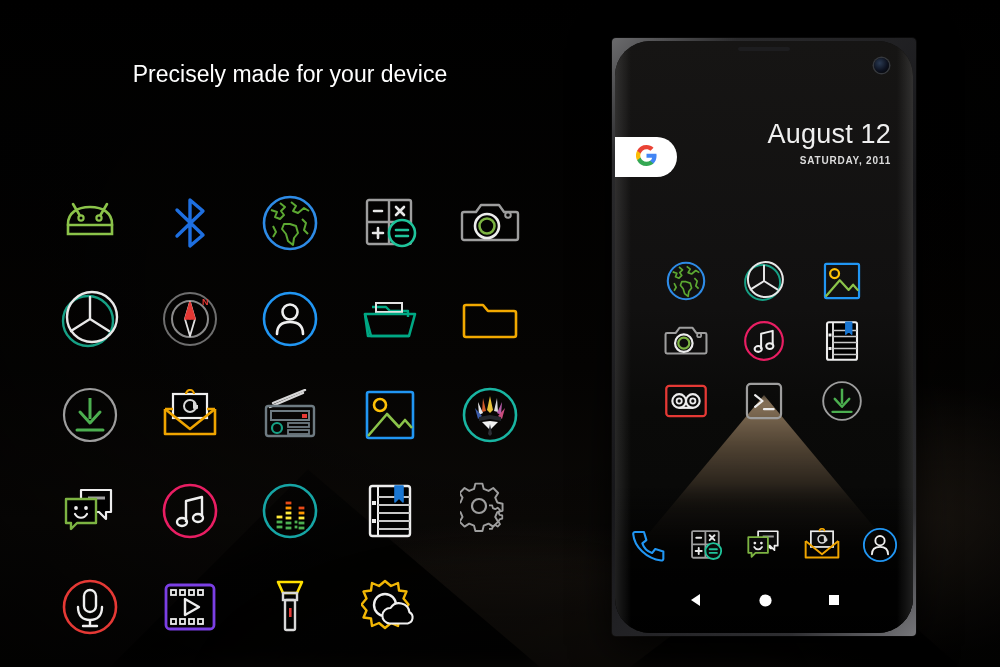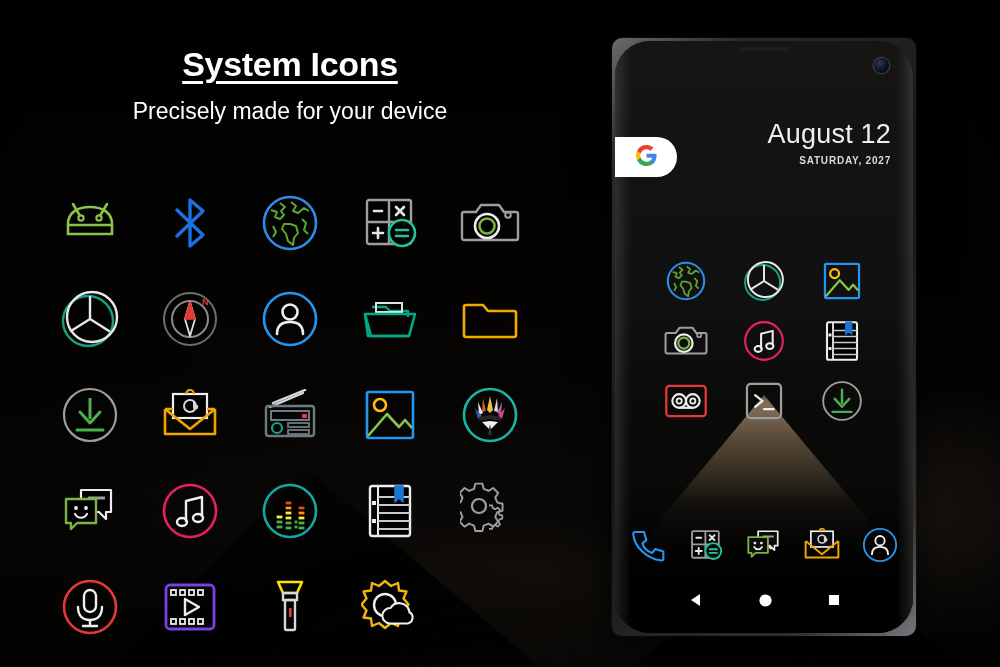--- a/index.html
+++ b/index.html
@@ -56,21 +56,21 @@
     position:absolute; left:40px; top:175px; width:500px;
     display:grid; grid-template-columns:repeat(5,100px); grid-auto-rows:96px;
     justify-content:start; align-items:center;
   }
   .cell{ width:100px; height:96px; display:flex; align-items:center; justify-content:center; }
   .cell svg{ display:block; }
 
   
   #phone{
     position:absolute; left:612px; top:38px; width:304px; height:598px;
-    border-radius:10px;
+    border-radius:4px;
     background:linear-gradient(135deg,#6b6b6d 0%, #2a2a2c 14%, #17171a 50%, #2e2e31 86%, #76767a 100%);
     padding:3px;
     box-shadow:0 10px 40px rgba(0,0,0,.9), 0 0 0 1px rgba(255,255,255,.05);
   }
   #screen{
     position:relative; width:100%; height:100%; border-radius:35px; overflow:hidden;
     background:#0a0a0a;
   }
   #wall{
     position:absolute; inset:0;
@@ -143,21 +143,20 @@
 
 <div id="bg">
   <div class="sky"></div>
   <div class="peakL"></div>
   <div class="peakR"></div>
   <div class="mount"></div>
   <div class="vig"></div>
 </div>
 
 <div id="headings">
-  <div id="title">System Icons</div>
   <div id="subtitle">Precisely made for your device</div>
 </div>
 
 <div id="grid">
 
   <div class="cell">
     <span>
       <svg width="60" height="58" viewBox="0 0 60 58" fill="none" stroke="#8BC34A" stroke-width="2.6" stroke-linecap="round">
         <path d="M13 10 L19.5 21"></path>
           <path d="M47 10 L40.5 21"></path>
@@ -484,21 +483,21 @@
           <path fill="#4285F4" d="M23.5 12.27c0-.79-.07-1.54-.2-2.27H12v4.51h6.47a5.54 5.54 0 0 1-2.4 3.63v3.02h3.88c2.27-2.09 3.55-5.17 3.55-8.89z"></path>
           <path fill="#34A853" d="M12 24c3.24 0 5.96-1.08 7.95-2.91l-3.88-3.02c-1.08.72-2.45 1.15-4.07 1.15-3.13 0-5.78-2.11-6.73-4.96H1.26v3.12A12 12 0 0 0 12 24z"></path>
           <path fill="#FBBC05" d="M5.27 14.26a7.2 7.2 0 0 1 0-4.52V6.62H1.26a12 12 0 0 0 0 10.76l4.01-3.12z"></path>
           <path fill="#EA4335" d="M12 4.75c1.77 0 3.35.61 4.6 1.8l3.44-3.44C17.95 1.19 15.24 0 12 0A12 12 0 0 0 1.26 6.62l4.01 3.12C6.22 6.89 8.87 4.75 12 4.75z"></path>
         </svg>
       </span>
     </div>
 
     <div id="datewrap">
       <div id="dateline">August 12</div>
-      <div id="dowline">SATURDAY, 2027</div>
+      <div id="dowline">SATURDAY, 2011</div>
     </div>
 
     <div id="homegrid">
 
       <div class="hcell">
         <span>
           <svg width="42" height="42" viewBox="0 0 60 60" fill="none">
             <circle cx="30" cy="30" r="26" stroke="#2E8BE6" stroke-width="3"></circle>
             <g stroke="#5CA832" stroke-width="2.4" fill="none" stroke-linejoin="round">
               <path d="M11 17 L17 19 L15 24 L20 26 L24 22 L21 18 L25 14 L20 10"></path>

